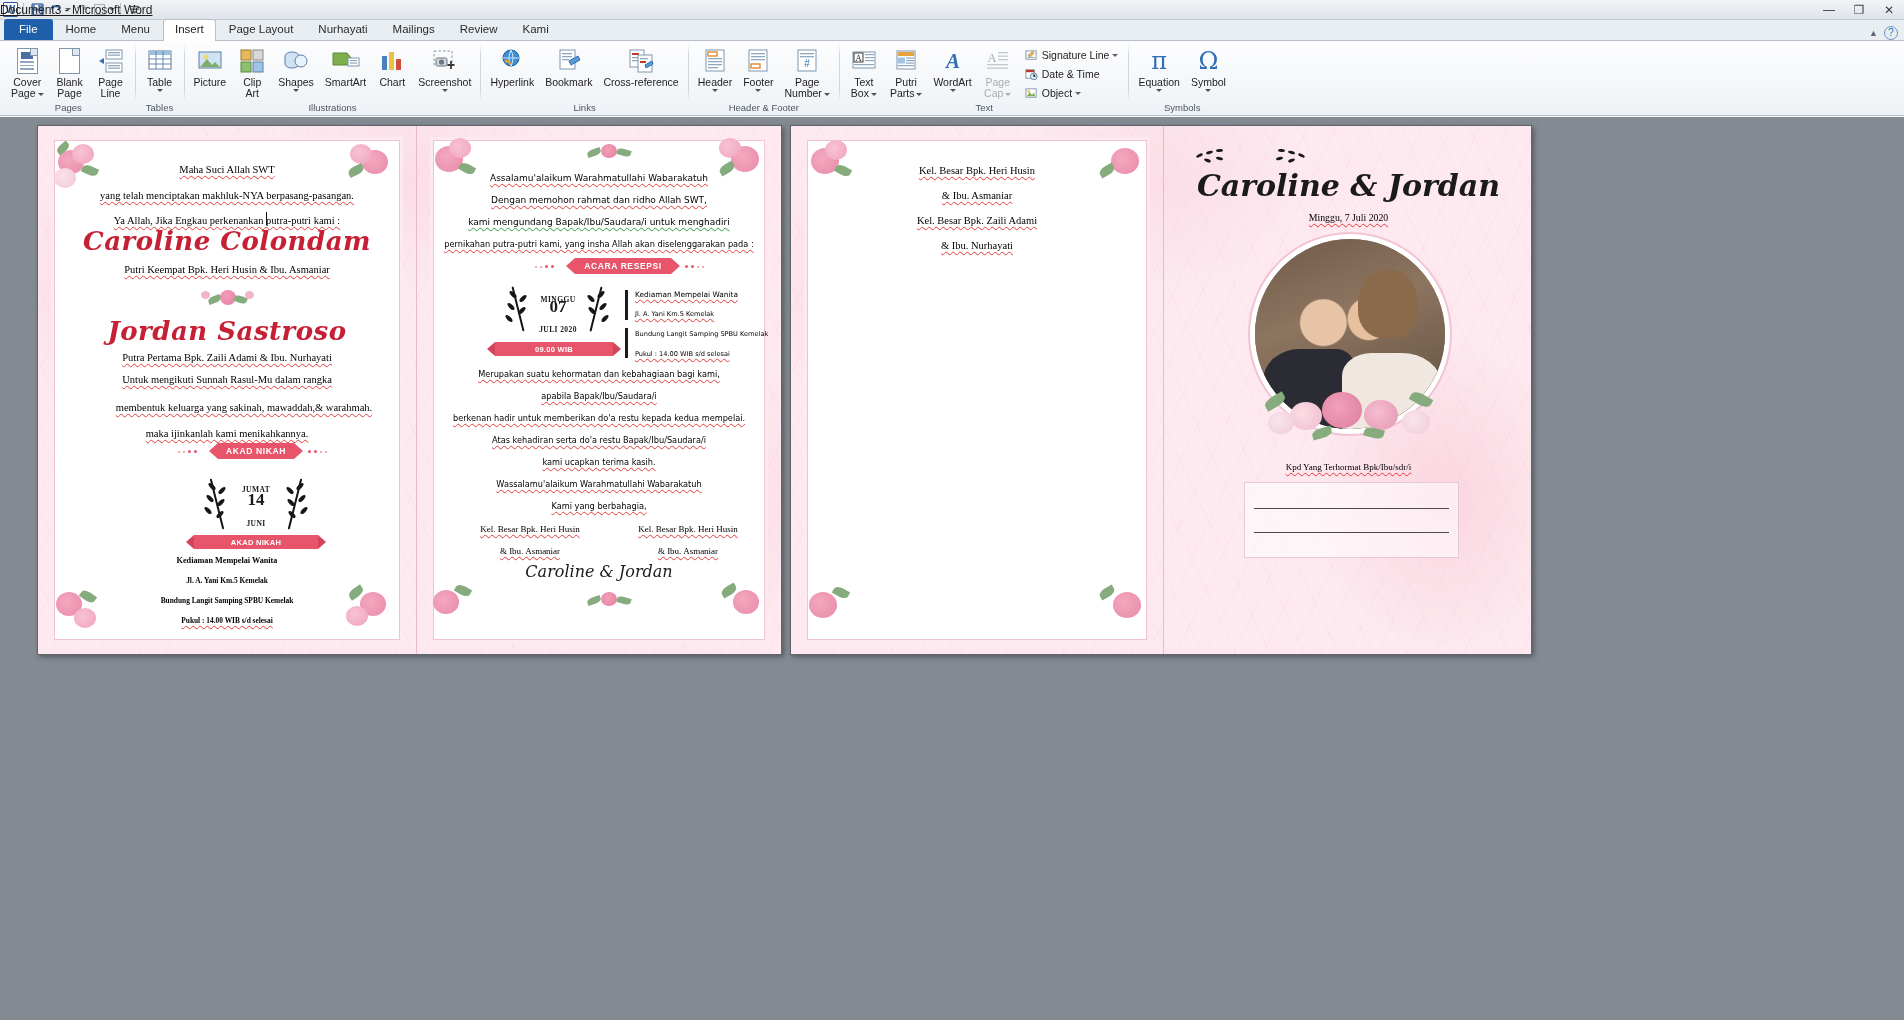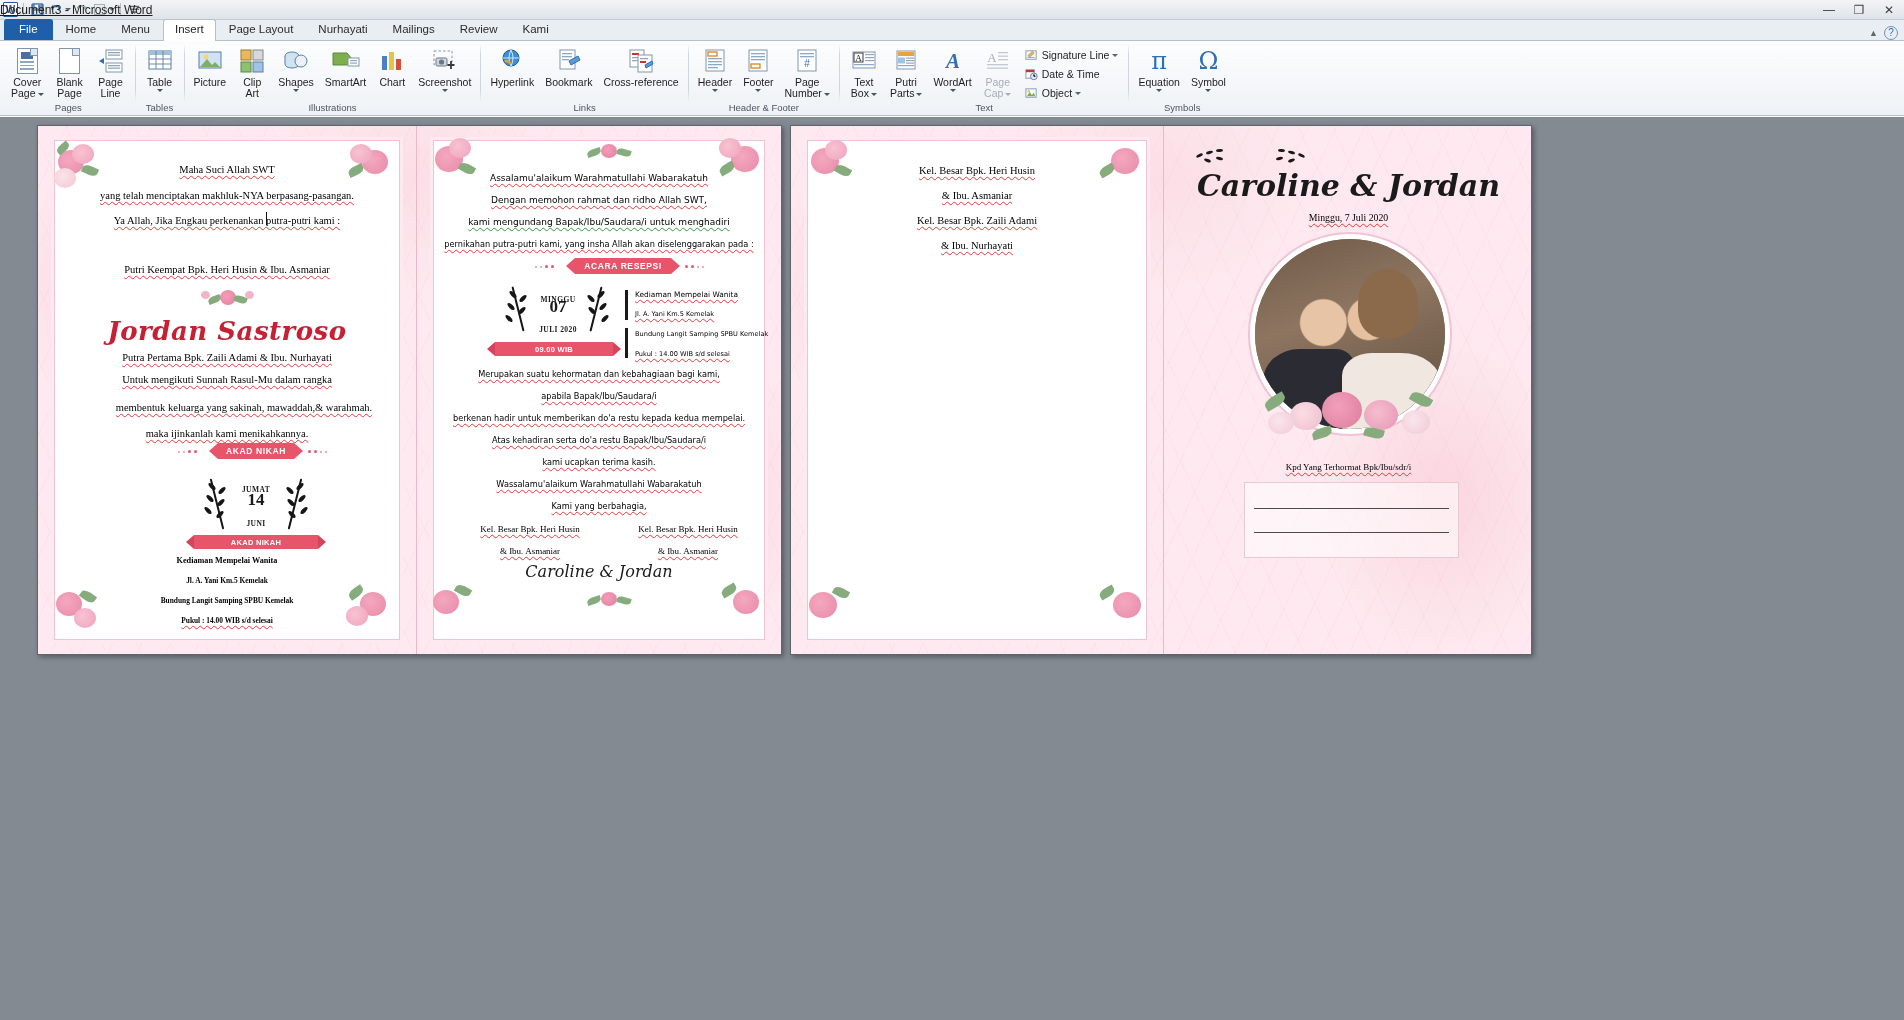--- a/index.html
+++ b/index.html
@@ -691,20 +691,21 @@
         <div class="petal" style="left:16px;top:14px;width:26px;height:24px;background:radial-gradient(circle at 40% 40%,#f4a8bf,#e88aa8);"></div>
         <div class="petal" style="left:2px;top:28px;width:22px;height:20px;background:radial-gradient(circle at 40% 40%,#f8c3d3,#efa2bc);"></div>
         <div class="leaf" style="left:4px;top:10px;width:16px;height:9px;transform:rotate(-35deg);"></div>
       </div>
 
       <div class="ctext serif t13 sp" style="top:38px;">Maha Suci Allah SWT</div>
       <div class="ctext serif t13 sp" style="top:64px;">yang telah menciptakan makhluk-NYA berpasang-pasangan.</div>
       <div class="ctext serif t13 sp" style="top:89px;">Ya Allah, Jika Engkau perkenankan putra-putri kami :</div>
       <div class="cursor-ins" style="left:228px;top:86px;"></div>
 
+      <div class="ctext script-name script-big" style="top:100px;">Caroline Colondam</div>
       <div class="ctext serif t13 sp" style="top:138px;">Putri Keempat Bpk. Heri Husin &amp; Ibu. Asmaniar</div>
 
       <div class="flower" style="left:160px;top:160px;width:58px;height:26px;">
         <div class="petal" style="left:22px;top:4px;width:16px;height:15px;background:radial-gradient(circle at 40% 40%,#f49cb8,#e07fa0);"></div>
         <div class="leaf" style="left:10px;top:10px;width:13px;height:7px;transform:rotate(-20deg);"></div>
         <div class="leaf" style="left:36px;top:10px;width:13px;height:7px;transform:rotate(20deg);"></div>
         <div class="petal" style="left:3px;top:5px;width:9px;height:8px;background:#f4b4c8;"></div>
         <div class="petal" style="left:47px;top:5px;width:9px;height:8px;background:#f4b4c8;"></div>
       </div>
 

